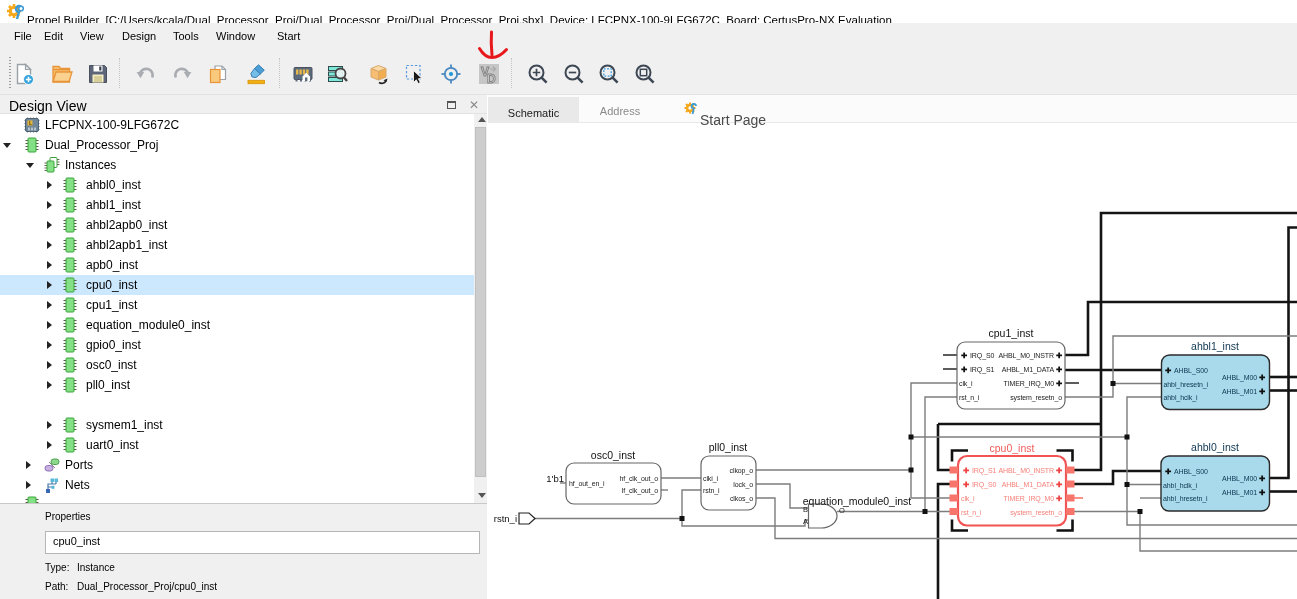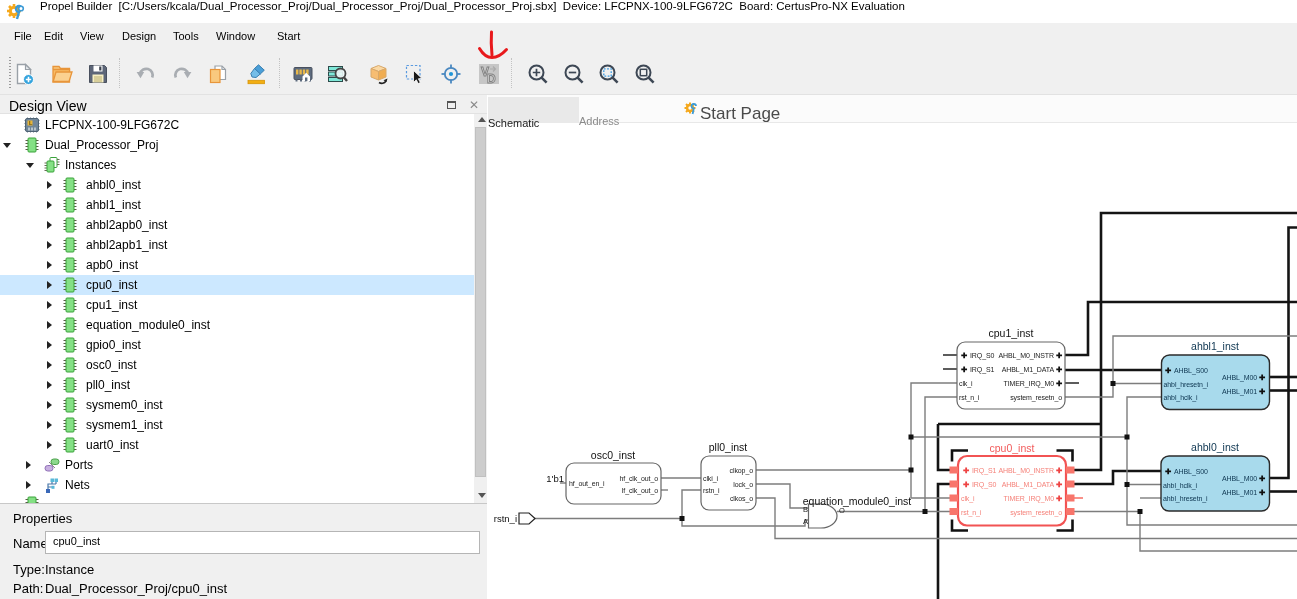--- a/index.html
+++ b/index.html
@@ -1,20 +1,20 @@
 <!DOCTYPE html>
 <html><head>
 <meta charset="utf-8">
 <style>
 * { margin:0; padding:0; box-sizing:border-box; }
 html,body { width:1297px; height:599px; overflow:hidden; }
 body { font-family:"Liberation Sans", sans-serif; position:relative; background:#fff; }
 .abs { position:absolute; }
 #titlebar { left:0; top:0; width:1297px; height:23px; background:#ffffff; }
-#titletext { left:27px; top:0; font-size:11.5px; color:#000; white-space:nowrap;margin-left:13px; }
+#titletext { left:27px; top:14px; font-size:11.5px; color:#000; white-space:nowrap; }
 #menubar { left:0; top:23px; width:1297px; height:27px; background:#f0f0f0; }
 .menu { position:absolute; top:30px; font-size:11px; color:#000; }
 #toolbar { left:0; top:50px; width:1297px; height:45px; background:#f0f0f0; border-bottom:1px solid #e2e2e2; }
 .tsep { position:absolute; top:8px; height:30px; width:0; border-left:1px dotted #c3c3c3; }
 .ticon { position:absolute; top:63px; width:22px; height:22px; }
 #leftpanel { left:0; top:95px; width:487px; height:504px; background:#ffffff; border-right:1px solid #c8c8c8; }
 #dvheader { left:0; top:95px; width:487px; height:19px; background:#f0f0f0; border-bottom:1px solid #e2e2e2; }
 #dvtitle { left:9px; top:98px; font-size:14px; color:#000; }
 #dvmax { left:447px; top:101px; width:9px; height:8px; border:1px solid #555; border-top:2px solid #555; }
 #dvclose { left:469px; top:101px; font-size:12px; color:#8a8a8a; line-height:8px; }
@@ -22,28 +22,28 @@
 .trow { position:absolute; left:0; width:474px; height:20px; }
 .hl { background:#cce8ff; }
 .tlabel { position:absolute; top:3px; font-size:12px; color:#000; white-space:nowrap; }
 .exp-d { position:absolute; width:0; height:0; border-left:4px solid transparent; border-right:4px solid transparent; border-top:5px solid #222; top:8px; }
 .exp-r { position:absolute; width:0; height:0; border-top:4px solid transparent; border-bottom:4px solid transparent; border-left:5px solid #222; top:6px; }
 .ticn { position:absolute; top:2px; width:16px; height:16px; }
 #vsb { left:474px; top:114px; width:13px; height:389px; background:#f0f0f0; }
 #vsbthumb { left:475px; top:127px; width:11px; height:350px; background:#cdcdcd; border:1px solid #c0c0c0; }
 .sbarr { position:absolute; left:478px; width:0; height:0; }
 #props { left:0; top:503px; width:487px; height:96px; background:#f0f0f0; border-top:1px solid #c8c8c8; }
-.plabel { position:absolute; font-size:13px; color:#000; }
+.plabel { position:absolute; font-size:10px; color:#000;margin-left:32px; }
 #nameinput { left:45px; top:531px; width:435px; height:23px; background:#fff; border:1px solid #b5b5b5; font-size:11px; padding:3px 0 0 7px; color:#000; }
 #rightpanel { left:488px; top:95px; width:809px; height:504px; background:#ffffff; }
 #tabbar { left:488px; top:95px; width:809px; height:28px; background:#fbfbfb; border-bottom:1px solid #e8e8e8; }
 .tab { position:absolute; top:95px; height:28px; font-size:11px; }
 #tab1 { left:488px; top:97px; height:26px; width:91px; background:#e9e9e9; }
 #tab2 { left:579px; width:82px; }
-.tabtext { position:absolute; top:20px; width:100%; }
+.tabtext { position:absolute; top:10px; width:100%; text-align:center; }
 #schx { left:488px; top:123px; width:809px; height:476px; }
 svg text { font-family:"Liberation Sans", sans-serif; }
 </style>
 </head>
 <body>
 <svg width="0" height="0" style="position:absolute">
 <defs>
 <g id="i-chip">
   <g stroke="#5a5a46" stroke-width="1">
     <line x1="1.5" y1="3.5" x2="4" y2="3.5"></line>
@@ -338,27 +338,20 @@
       </svg>
 <span class="tlabel" style="left:86px">osc0_inst</span>
 </div>
 <div class="trow absNone" style="top:261px">
 <span class="exp-r" style="left:47px"></span>
 <svg class="ticn" style="left:62px" width="16" height="16">
         <use href="#i-chip"></use>
       </svg>
 <span class="tlabel" style="left:86px">pll0_inst</span>
 </div>
-<div class="trow absNone" style="top:281px">
-<span class="exp-r" style="left:47px"></span>
-<svg class="ticn" style="left:62px" width="16" height="16">
-        <use href="#i-chip"></use>
-      </svg>
-<span class="tlabel" style="left:86px">sysmem0_inst</span>
-</div>
 <div class="trow absNone" style="top:301px">
 <span class="exp-r" style="left:47px"></span>
 <svg class="ticn" style="left:62px" width="16" height="16">
         <use href="#i-chip"></use>
       </svg>
 <span class="tlabel" style="left:86px">sysmem1_inst</span>
 </div>
 <div class="trow absNone" style="top:321px">
 <span class="exp-r" style="left:47px"></span>
 <svg class="ticn" style="left:62px" width="16" height="16">
@@ -401,21 +394,21 @@
 <div class="plabel abs" style="left:45px;top:581px">Dual_Processor_Proj/cpu0_inst</div>
 
 <div class="abs" id="rightpanel"></div>
 <div class="abs" id="tabbar"></div>
 <div class="tab abs" id="tab1">
     <div class="tabtext" style="color:#1a1a1a">Schematic</div>
   </div>
 <div class="tab abs" id="tab2">
     <div class="tabtext" style="color:#8a8a8a">Address</div>
   </div>
-<div class="abs" style="left:700px;top:104px;font-size:17px;color:#4a4a4a">Start Page</div>
+<div class="abs" style="left:700px;top:112px;font-size:14px;color:#4a4a4a">Start Page</div>
 <svg class="abs" style="left:684px;top:101px" width="14" height="15" viewBox="0 0 14 15">
  <g fill="#f5a81c">
       <circle cx="6" cy="7" r="4.2"></circle>
       <g stroke="#f5a81c" stroke-width="2">
         <line x1="6" y1="1.5" x2="6" y2="12.5"></line>
         <line x1="0.5" y1="7" x2="11.5" y2="7"></line>
         <line x1="2" y1="3" x2="10" y2="11"></line>
         <line x1="10" y1="3" x2="2" y2="11"></line>
       </g>
     </g>

